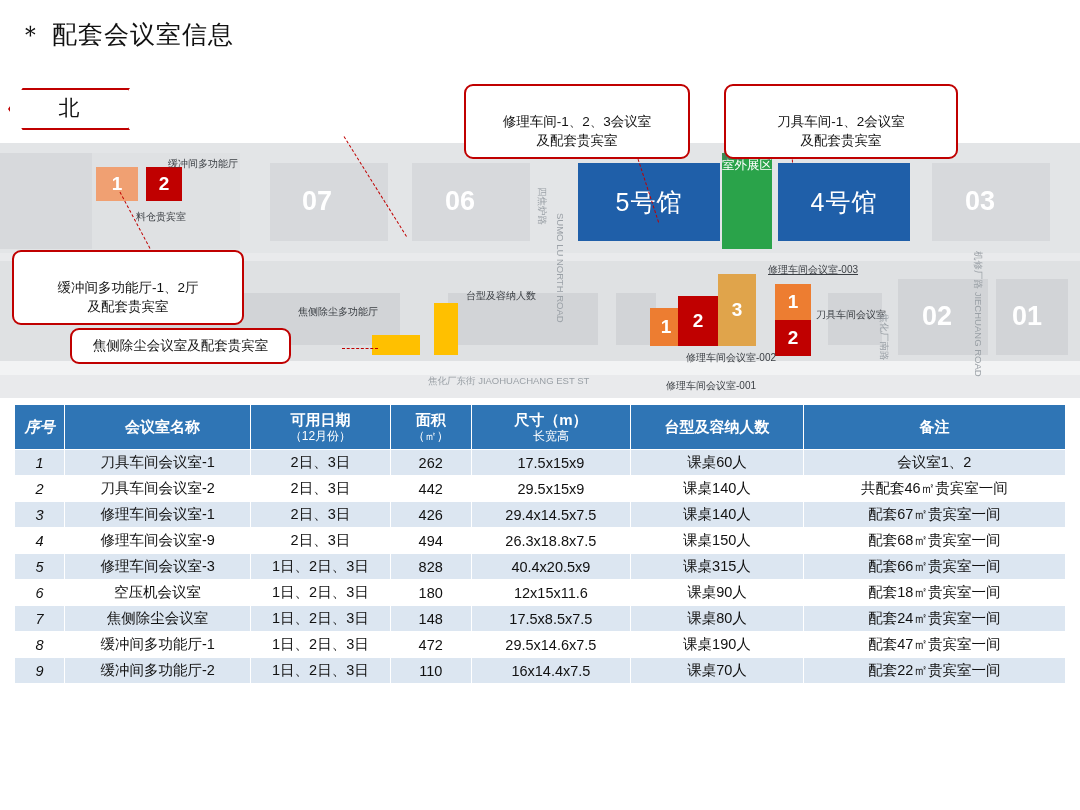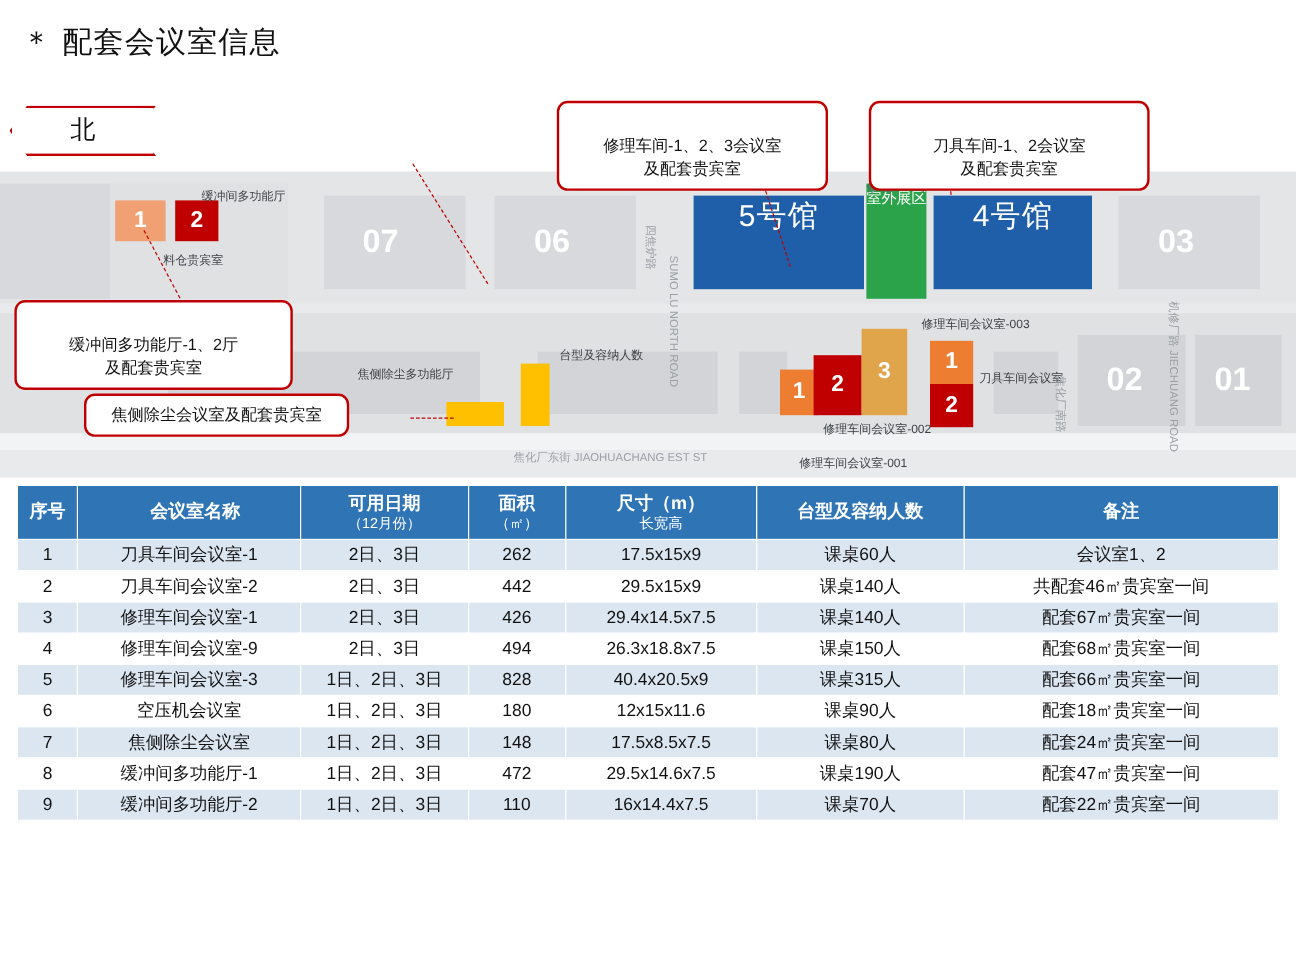--- a/index.html
+++ b/index.html
@@ -75,21 +75,21 @@
     color: #ffffff;
     font-weight: bold;
     font-size: 27px;
     font-family: "Liberation Sans", sans-serif;
   }
   .hall {
     position: absolute;
     background: #1f5fa9;
     color: #ffffff;
     display: flex;
-    align-items: flex-start;
+    align-items: center;
     justify-content: center;
     font-size: 25px;
     letter-spacing: 1px;
   }
   .outdoor {
     position: absolute;
     background: #2aa34a;
     color: #ffffff;
     font-size: 12.5px;
     line-height: 1.15;
@@ -159,21 +159,21 @@
     line-height: 1.2;
     padding: 6px 4px;
   }
   .tbl thead th .sub {
     display: block;
     font-size: 12px;
     font-weight: normal;
   }
   .tbl tbody tr:nth-child(odd) td  { background: #dce6f1; }
   .tbl tbody tr:nth-child(even) td { background: #ffffff; }
-  .col-no    { width: 46px; }
+  .col-no    { width: 46px; font-style: italic; }
   .col-name  { width: 170px; text-align: left; padding-left: 14px !important; }
   .col-date  { width: 128px; }
   .col-area  { width: 74px; }
   .col-size  { width: 146px; }
   .col-type  { width: 158px; }
   .col-note  { width: 240px; }
   td.col-name { padding-left: 4px !important; }
 </style>
 </head>
 <body>
@@ -274,21 +274,21 @@
     </div>
     <div class="room red" style="left:775px; top:177px; width:36px; height:36px;">
       <span>2</span>
     </div>
 
     <div class="map-text dark" style="left:168px; top:14px;">缓冲间多功能厅</div>
     <div class="map-text dark" style="left:136px; top:67px;">料仓贵宾室</div>
     <div class="map-text dark" style="left:298px; top:162px;">焦侧除尘多功能厅</div>
     <div class="map-text dark" style="left:466px; top:146px;">台型及容纳人数</div>
     <div class="map-text" style="left:722px; top:6px;">修理厂一号</div>
-    <div class="map-text dark" style="left:768px; top:120px;">修理车间会议室-003</div>
+    <div class="map-text dark" style="left:768px; top:120px;text-decoration:underline;">修理车间会议室-003</div>
     <div class="map-text dark" style="left:816px; top:165px;">刀具车间会议室</div>
     <div class="map-text dark" style="left:686px; top:208px;">修理车间会议室-002</div>
     <div class="map-text dark" style="left:666px; top:236px;">修理车间会议室-001</div>
 
     <div class="road-label" style="left:428px; top:232px;">焦化厂东街  JIAOHUACHANG EST ST</div>
     <div class="road-label" style="left:796px; top:6px;">XULIANCHANG ST</div>
     <div class="road-label vert" style="left:566px; top:70px;">SUMO LU NORTH ROAD</div>
     <div class="road-label vert" style="left:548px; top:44px;">四焦炉路</div>
     <div class="road-label vert" style="left:984px; top:108px;">机修厂路 JIECHUANG ROAD</div>
     <div class="road-label vert" style="left:890px; top:170px;">焦化厂南路</div>

